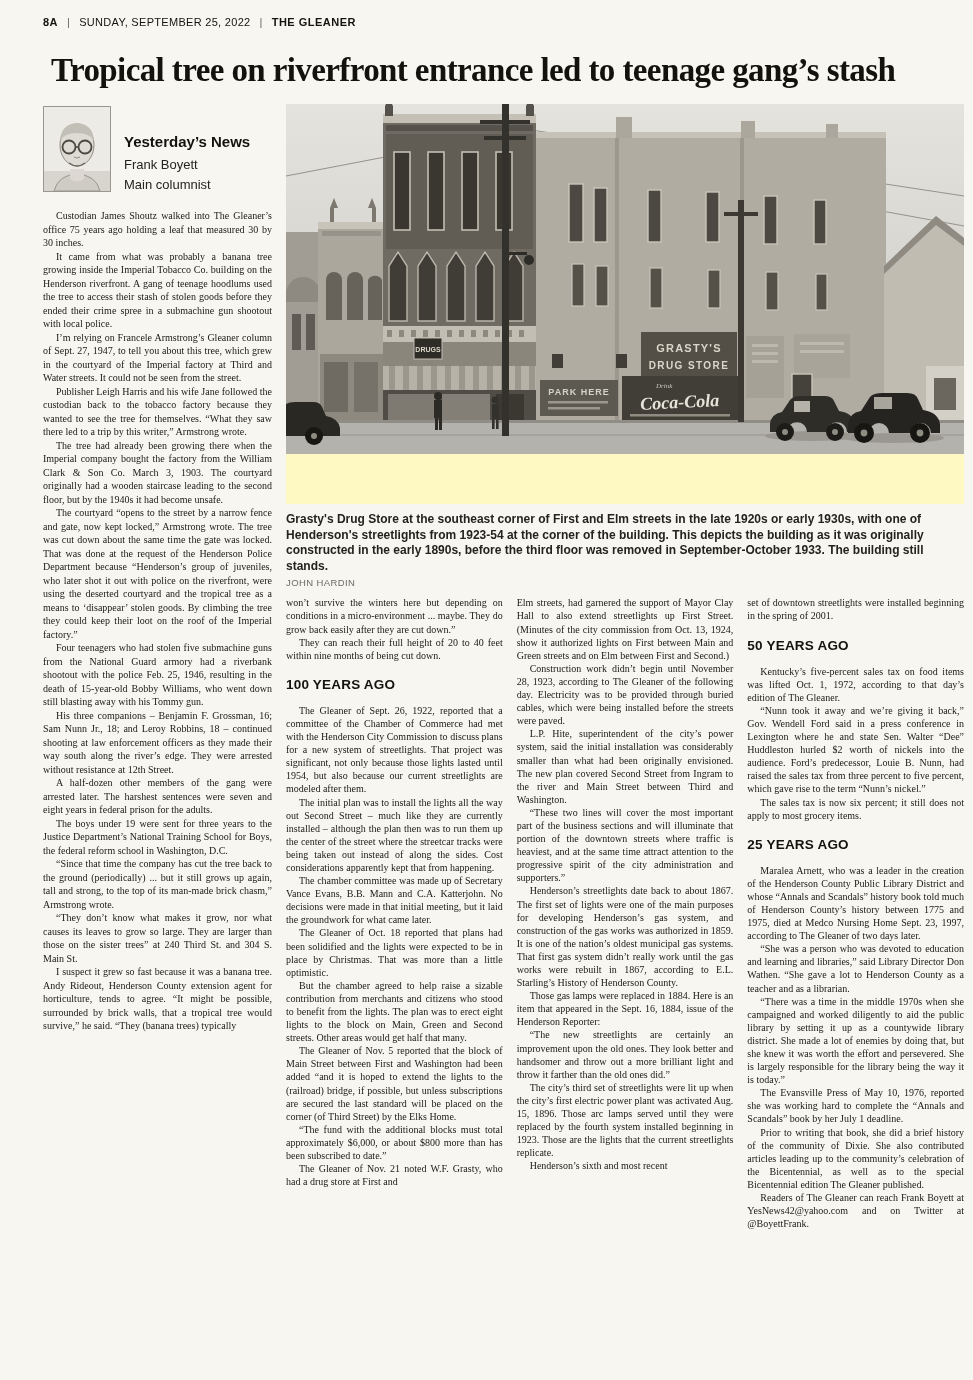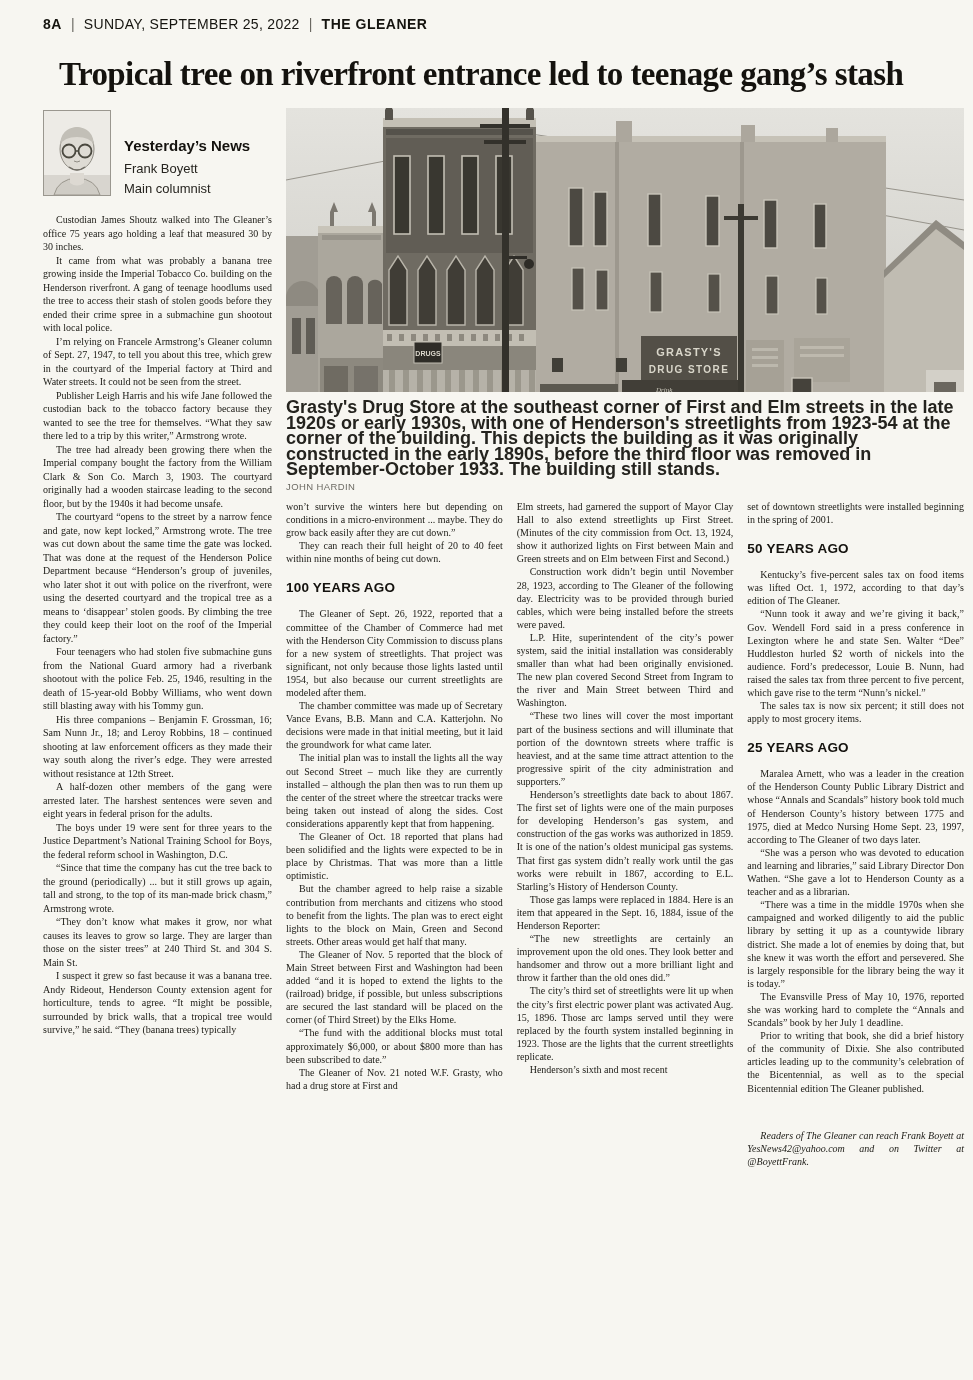--- a/index.html
+++ b/index.html
@@ -3,48 +3,48 @@
 <meta charset="utf-8">
 <style>
   html,body{margin:0;padding:0;background:#dddbd5;}
   .page{
     width:973px;height:1380px;box-sizing:border-box;position:relative;
     margin:0 auto;background:#f7f6f1;color:#1e1c19;overflow:hidden;
     font-family:"Liberation Serif",serif;padding:16px 25px 0 43px;
   }
   
   .masthead{display:flex;align-items:baseline;gap:9px;
-    font-family:"Liberation Sans",sans-serif;font-size:14px;color:#15140f;letter-spacing:.3px;}
+    font-family:"Liberation Sans",sans-serif;font-size:11px;color:#15140f;letter-spacing:.3px;}
   .masthead .b{font-weight:bold;letter-spacing:.5px;}
   .masthead .sep{color:#6b6962;font-weight:300;}
   
   .headline{font-family:"Liberation Serif",serif;font-weight:700;font-size:33px;
-    letter-spacing:-0.6px;color:#14120e;margin:24px 16px 15px;white-space:nowrap;}
+    letter-spacing:-0.6px;color:#14120e;margin:24px 8px 15px;white-space:nowrap;}
   
   .content{display:flex;}
   .col-left{width:229px;flex:none;margin-right:14px;}
   .right-area{width:678px;flex:none;}
   
   .byline{display:flex;gap:13px;margin:2px 0 17px;}
   .headshot{width:66px;height:84px;flex:none;border:1px solid #9a978f;background:#eceae5;}
   .byline-info{font-family:"Liberation Sans",sans-serif;padding-top:27px;}
   .byline-title{font-weight:bold;font-size:15px;color:#14120e;}
   .byline-name{font-size:13px;margin-top:7px;color:#26241f;}
   .byline-role{font-size:13px;margin-top:5px;color:#26241f;}
   
   .bodytext p{margin:0;font-size:10px;text-align:justify;text-indent:13px;color:#21201b;}
   .col-left .bodytext p{line-height:13.5px;}
   .cols3 .bodytext p{line-height:13.1px;}
   .bodytext p.cont{text-indent:0;}
-  .bodytext p.sig{font-style:italic;margin-top:34px;}
+  .bodytext p.sig{}
   .bodytext h3.section{font-family:"Liberation Sans",sans-serif;font-size:13.5px;
     font-weight:bold;letter-spacing:.2px;color:#14120e;margin:15px 0 12px;}
   
-  .photo-wrap{width:678px;height:284px;background:#7dd3fc;overflow:hidden;}
-  .caption{font-family:"Liberation Sans",sans-serif;font-weight:bold;font-size:18px;
+  .photo-wrap{width:678px;height:400px;background:#fef9c3;overflow:hidden;}
+  .caption{font-family:"Liberation Sans",sans-serif;font-weight:bold;font-size:12px;
     line-height:15.6px;color:#24231e;margin:8px 0 3px;width:678px;}
   .credit{font-family:"Liberation Sans",sans-serif;font-size:9.5px;color:#6d6b64;
     letter-spacing:.4px;margin-bottom:8px;}
   .cols3{display:flex;gap:14px;margin-top:8px;}
   .cols3 .col{width:216px;flex:1;}
 </style>
 </head>
 <body>
 
 <div class="page">
@@ -336,22 +336,22 @@
 
       <div class="caption">Grasty's Drug Store at the southeast corner of First and Elm streets in the late 1920s or early 1930s, with one of Henderson's streetlights from 1923-54 at the corner of the building. This depicts the building as it was originally constructed in the early 1890s, before the third floor was removed in September-October 1933. The building still stands.</div>
       <div class="credit">JOHN HARDIN</div>
 
       <div class="cols3">
         <div class="col bodytext">
             <p class="cont">won’t survive the winters here but depending on conditions in a micro-environment ... maybe. They do grow back easily after they are cut down.”</p>
             <p>They can reach their full height of 20 to 40 feet within nine months of being cut down.</p>
             <h3 class="section">100 YEARS AGO</h3>
             <p>The Gleaner of Sept. 26, 1922, reported that a committee of the Chamber of Commerce had met with the Henderson City Commission to discuss plans for a new system of streetlights. That project was significant, not only because those lights lasted until 1954, but also because our current streetlights are modeled after them.</p>
+            <p>The initial plan was to install the lights all the way out Second Street – much like they are currently installed – although the plan then was to run them up the center of the street where the streetcar tracks were being taken out instead of along the sides. Cost considerations apparently kept that from happening.</p>
             <p>The chamber committee was made up of Secretary Vance Evans, B.B. Mann and C.A. Katterjohn. No decisions were made in that initial meeting, but it laid the groundwork for what came later.</p>
-            <p>The initial plan was to install the lights all the way out Second Street – much like they are currently installed – although the plan then was to run them up the center of the street where the streetcar tracks were being taken out instead of along the sides. Cost considerations apparently kept that from happening.</p>
             <p>The Gleaner of Oct. 18 reported that plans had been solidified and the lights were expected to be in place by Christmas. That was more than a little optimistic.</p>
             <p>But the chamber agreed to help raise a sizable contribution from merchants and citizens who stood to benefit from the lights. The plan was to erect eight lights to the block on Main, Green and Second streets. Other areas would get half that many.</p>
             <p>The Gleaner of Nov. 5 reported that the block of Main Street between First and Washington had been added “and it is hoped to extend the lights to the (railroad) bridge, if possible, but unless subscriptions are secured the last standard will be placed on the corner (of Third Street) by the Elks Home.</p>
             <p>“The fund with the additional blocks must total approximately $6,000, or about $800 more than has been subscribed to date.”</p>
             <p>The Gleaner of Nov. 21 noted W.F. Grasty, who had a drug store at First and</p>
           </div>
         <div class="col bodytext">
             <p class="cont">Elm streets, had garnered the support of Mayor Clay Hall to also extend streetlights up First Street. (Minutes of the city commission from Oct. 13, 1924, show it authorized lights on First between Main and Green streets and on Elm between First and Second.)</p>
             <p>Construction work didn’t begin until November 28, 1923, according to The Gleaner of the following day. Electricity was to be provided through buried cables, which were being installed before the streets were paved.</p>
             <p>L.P. Hite, superintendent of the city’s power system, said the initial installation was considerably smaller than what had been originally envisioned. The new plan covered Second Street from Ingram to the river and Main Street between Third and Washington.</p>

